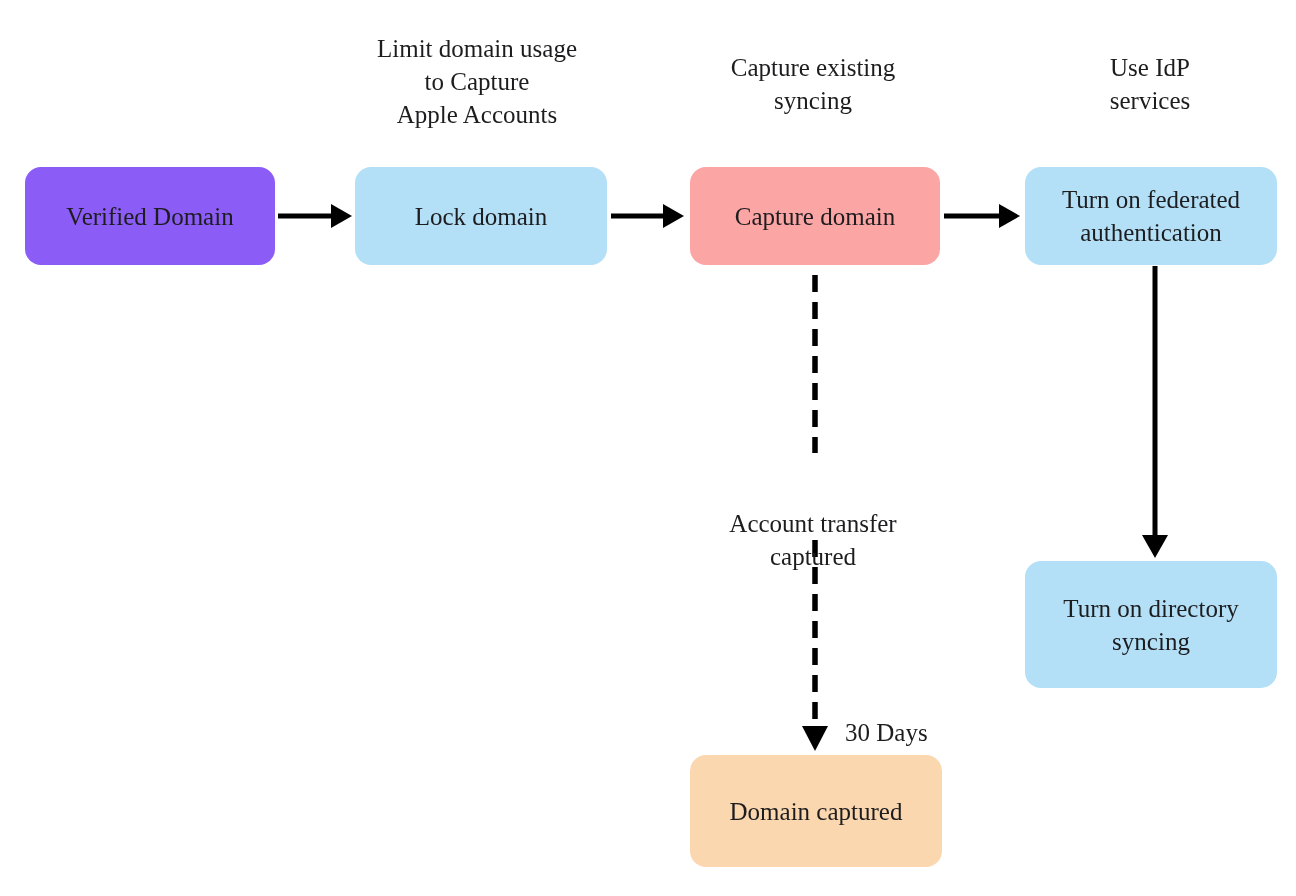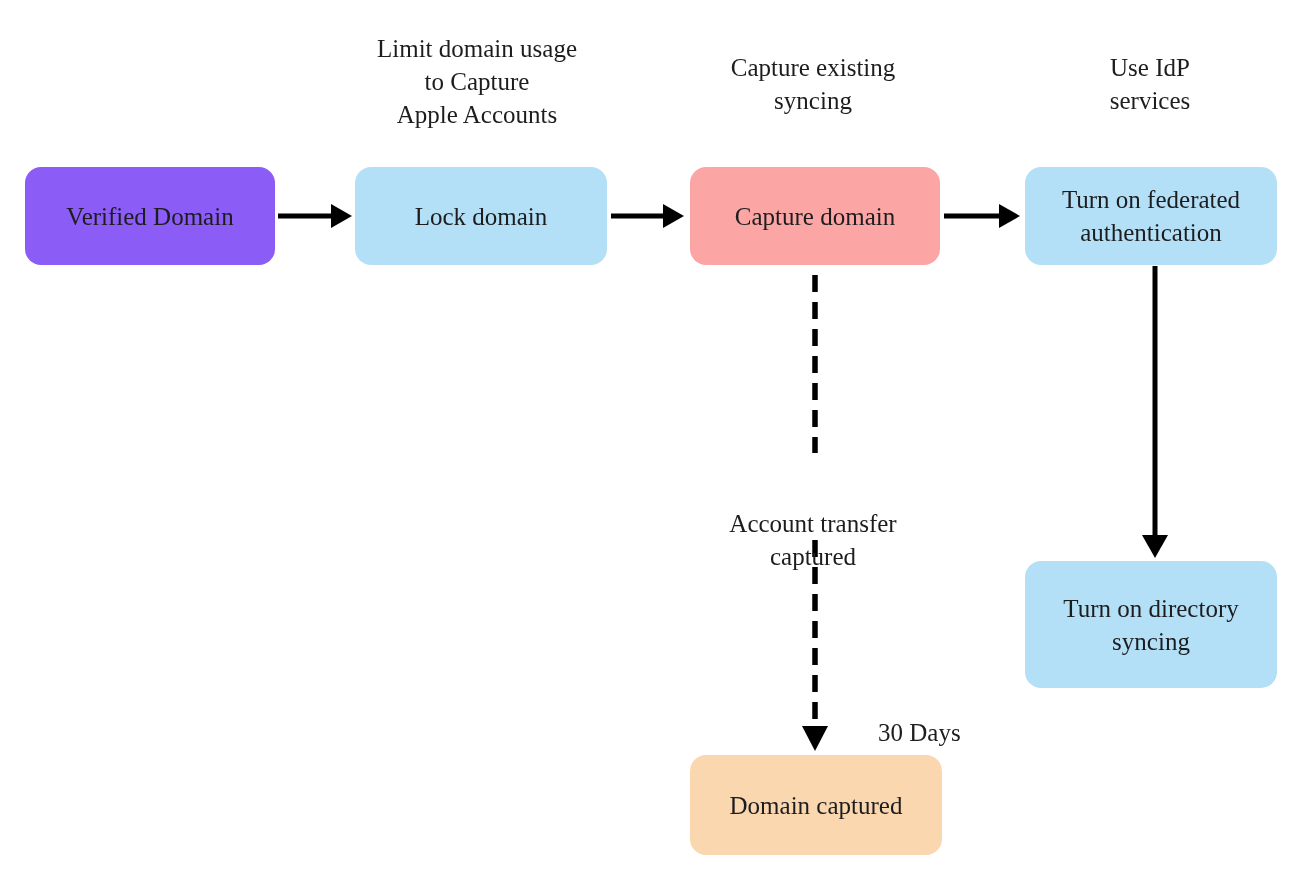--- a/index.html
+++ b/index.html
@@ -76,21 +76,21 @@
   <div class="annotation" style="left:1000px; top:51px; width:300px;">
     <span class="line">Use IdP</span>
     <span class="line">services</span>
   </div>
 
   <div class="annotation" style="left:663px; top:463px; width:300px;margin-top:44px;">
     <span class="line">Account transfer</span>
     <span class="line">captured</span>
   </div>
 
-  <div class="annotation" style="left:845px; top:716px;margin-left:33px;">30 Days</div>
+  <div class="annotation" style="left:845px; top:716px;">30 Days</div>
 
   <div class="node" style="left: 25px; top: 167px; width: 250px; height: 98px; background: #8b5cf6;">
     <span>Verified Domain</span>
   </div>
 
   <div class="node" style="left: 355px; top: 167px; width: 252px; height: 98px; background: rgb(179, 224, 247);">
     <span>Lock domain</span>
   </div>
 
   <div class="node" style="left: 690px; top: 167px; width: 250px; height: 98px; background: #fca5a5; justify-content: center;">
@@ -98,17 +98,17 @@
   </div>
 
   <div class="node" style="left: 1025px; top: 167px; width: 252px; height: 98px; background: rgb(179, 224, 247);">
     <span>Turn on federated authentication</span>
   </div>
 
   <div class="node" style="left: 1025px; top: 561px; width: 252px; height: 127px; background: rgb(179, 224, 247);">
     <span>Turn on directory syncing</span>
   </div>
 
-  <div class="node" style="left: 690px; top: 755px; width: 252px; height: 100px; background: rgb(251, 215, 175);">
+  <div class="node" style="left: 690px; top: 755px; width: 252px; height: 112px; background: rgb(251, 215, 175);">
     <span>Domain captured</span>
   </div>
 
 </div>
 
 </body></html>

